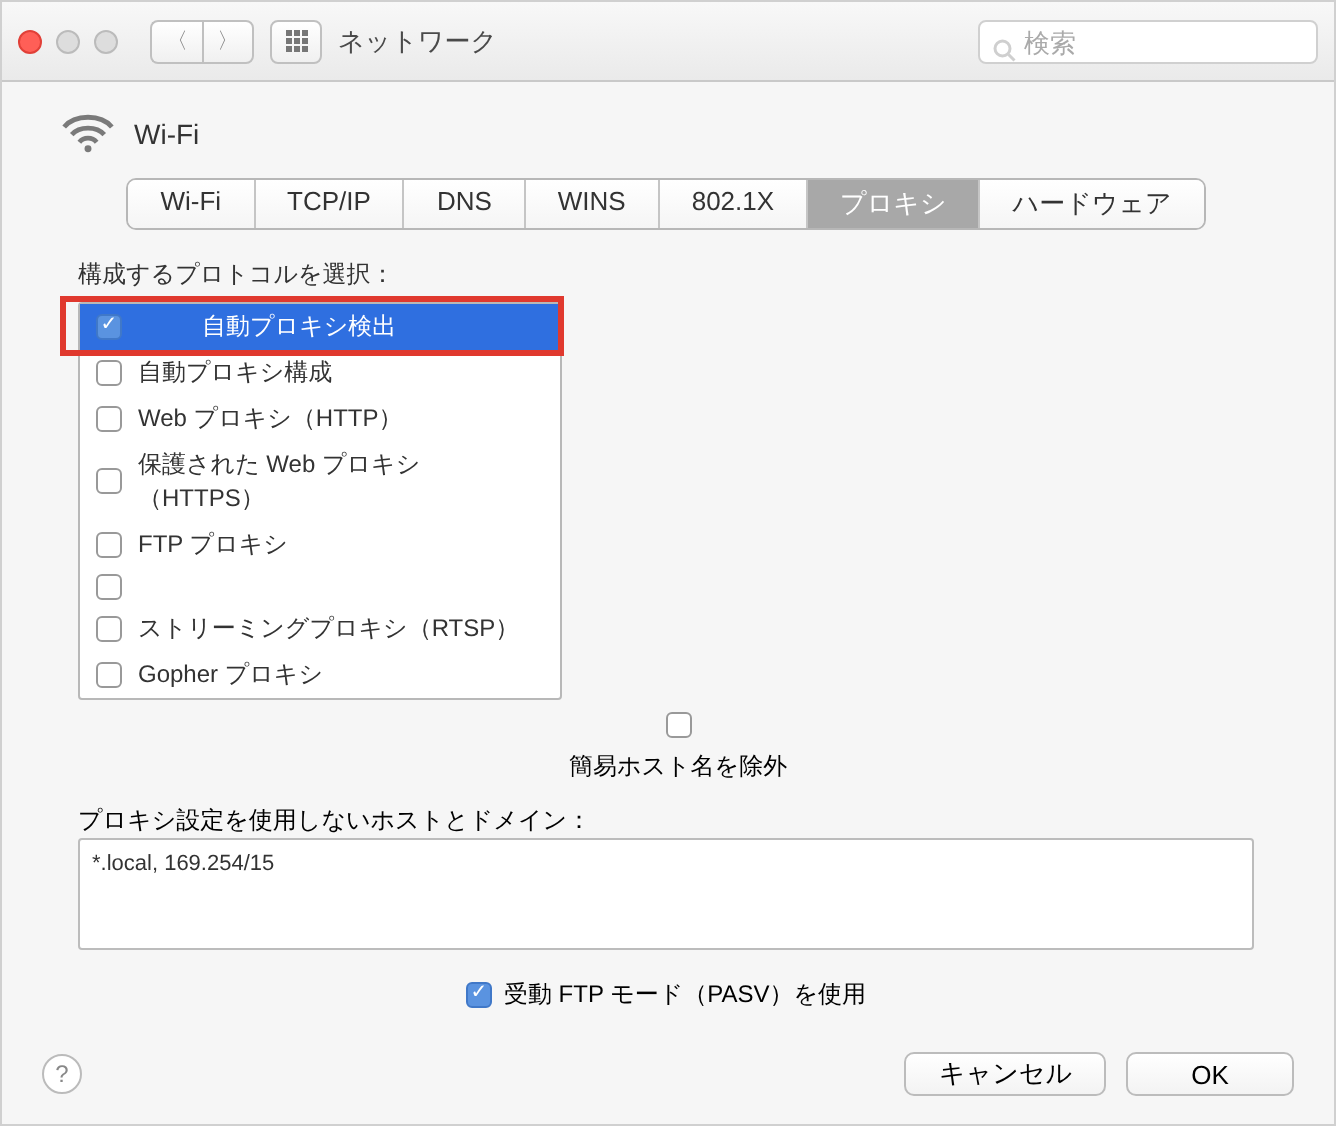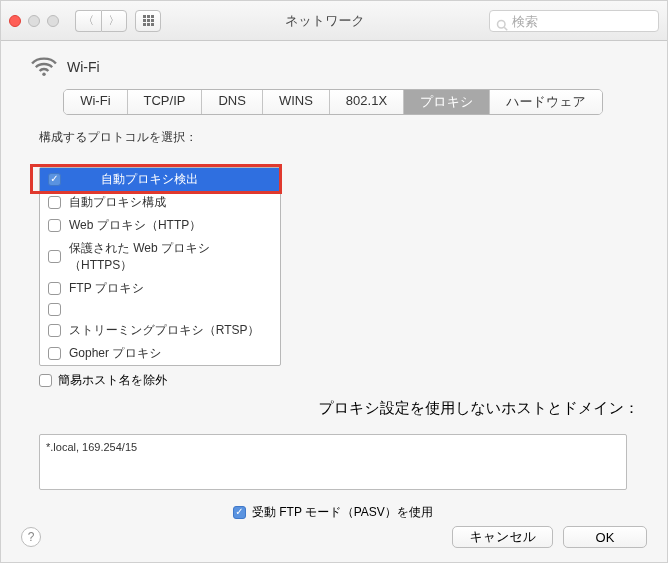--- a/index.html
+++ b/index.html
@@ -10,42 +10,42 @@
 .light { width: 12px; height: 12px; border-radius: 50%; }
 .light.red { background: #ff5f57; border:1px solid #e14038;}
 .light.gray { background: #ddd; border:1px solid #bbb;}
 .nav-group { display: flex; }
 .nav-btn { width: 26px; height: 22px; background: linear-gradient(#fff,#f0f0f0); border: 1px solid #c0c0c0; display:flex;align-items:center;justify-content:center;color:#888;font-size:11px;}
 .nav-btn:first-child{border-radius:4px 0 0 4px;border-right:none;}
 .nav-btn:last-child{border-radius:0 4px 4px 0;}
 .grid-btn{width:26px;height:22px;background:linear-gradient(#fff,#f0f0f0);border:1px solid #c0c0c0;border-radius:4px;display:flex;align-items:center;justify-content:center;}
 .grid-icon{display:grid;grid-template-columns:repeat(3,3px);grid-template-rows:repeat(3,3px);gap:1px;}
 .grid-icon span{background:#777;}
-.title { flex:1; text-align:center; color:#4a4a4a; font-size:13px;}
+.title { flex:1; color:#4a4a4a; font-size:13px;}
 .search { width: 170px; height: 22px; border: 1px solid #d0d0d0; border-radius: 4px; background:#fff; display:flex;align-items:flex-end;padding:0 6px;color:#aaa;gap:4px;}
 .search svg{opacity:.4;}
 .content { padding: 16px 28px 16px 26px; }
 .header-row { display:flex; align-items:center; gap:10px; margin-bottom:12px; margin-left:4px;}
 .wifi-icon { width:26px; }
 .header-row h2{font-size:14px;font-weight:500;color:#333;}
 .tabs { display:flex; justify-content:center; margin: 0 28px 14px 28px; }
 .tabbar { display:flex; border:1px solid #b7b7b7;border-radius:5px;overflow:hidden;}
 .tab { padding: 3px 16px; font-size:13px; background: linear-gradient(#fff,#f5f5f5); border-right:1px solid #c5c5c5; cursor:pointer; color:#333;}
 .tab:last-child{border-right:none;}
 .tab.active { background: #a8a8a8; color:#fff;}
-.section-label{font-size:12px;color:#333;margin-left:12px;margin-bottom:21px;}
+.section-label{font-size:12px;color:#333;margin-left:12px;margin-bottom:5px;}
 .proto-box { position:relative; margin-left:12px; width:242px; border:1px solid #b8b8b8;background:#fff;border-radius:2px;}
 .proto-item{display:flex;align-items:center;gap:8px;padding:3px 8px;font-size:12px;color:#333;}
 .proto-item.selected{background:#2f6fe0;color:#fff;gap:40px;}
 .checkbox{width:13px;height:13px;border:1px solid #999;border-radius:3px;background:#fff;display:inline-flex;align-items:center;justify-content:center;flex-shrink:0;}
 .checkbox.checked{background:#5a93e0;border-color:#4078c8;}
 .checkbox.checked::after{content:"✓";color:#fff;font-size:10px;line-height:1;}
 .highlight{position:absolute;top:-4px;left:-10px;width:252px;height:30px;border:3px solid #e0392e;pointer-events:none;}
-.simple-row{display:flex;align-items:center;gap:6px;margin:6px 0 10px 12px;font-size:12px;}
-.bypass-label{font-size:15px;margin-left:12px;margin-bottom:16px;text-align:right;}
+.simple-row{display:flex;align-items:center;gap:6px;margin:6px 0 10px 12px;font-size:12px;flex-direction:column;}
+.bypass-label{font-size:12px;margin-left:12px;margin-bottom:0;}
 .bypass-box{margin:0 12px 14px 12px;background:#fff;border:1px solid #bcbcbc;border-radius:2px;height:56px;padding:6px;font-size:11px;color:#333;}
 .pasv-row{display:flex;justify-content:center;align-items:center;gap:6px;margin-bottom:24px;font-size:12px;}
 .footer{position:absolute;bottom:14px;left:0;right:0;display:flex;align-items:center;padding:0 20px;}
 .help{width:20px;height:20px;border:1px solid #bbb;border-radius:50%;display:flex;align-items:center;justify-content:center;color:#888;font-size:12px;background:#fff;}
 .spacer{flex:1;}
 .btn{min-width:84px;height:22px;border:1px solid #bcbcbc;border-radius:5px;background:linear-gradient(#fff,#f3f3f3);font-size:13px;padding:0 16px;margin-left:10px;cursor:pointer;}
 </style>
 </head>
 <body>
 

